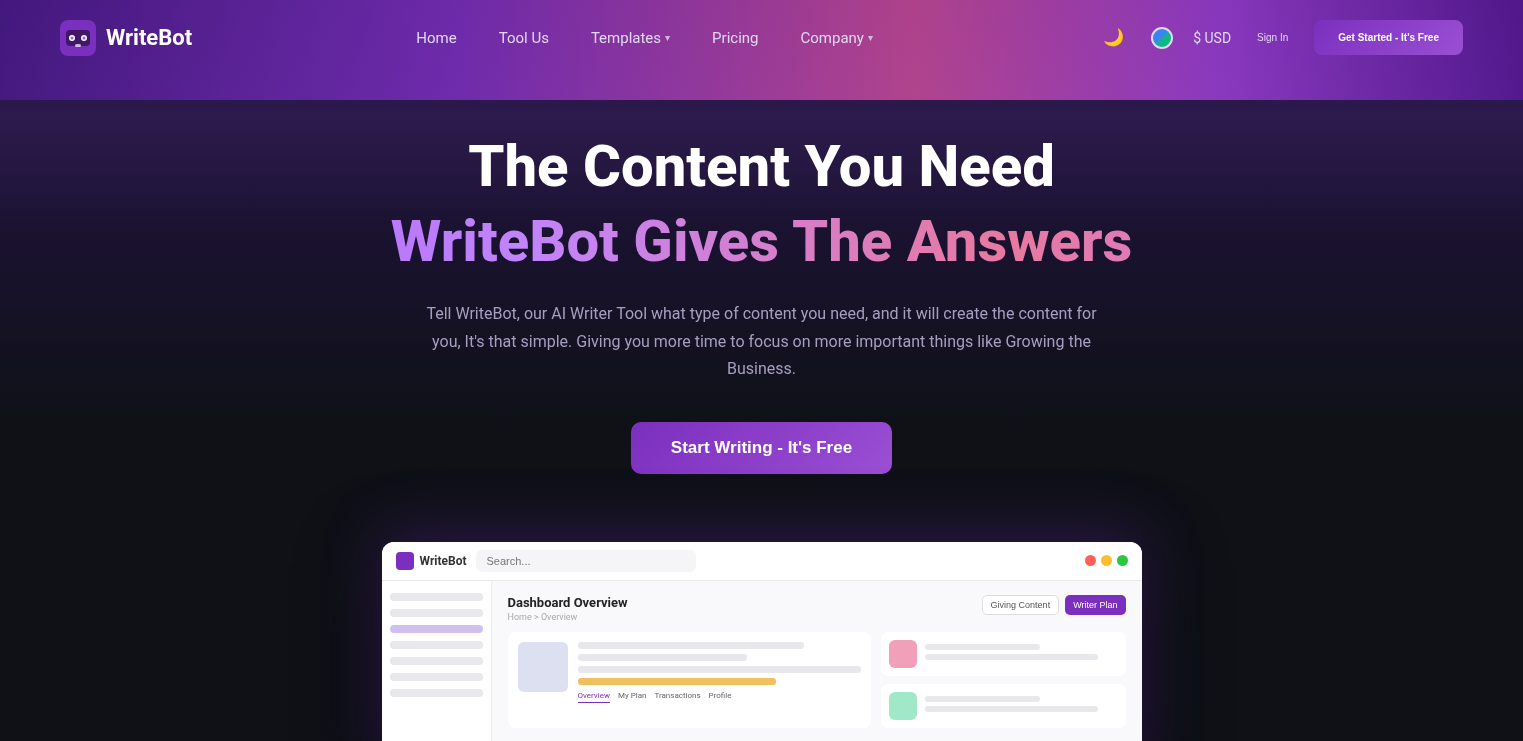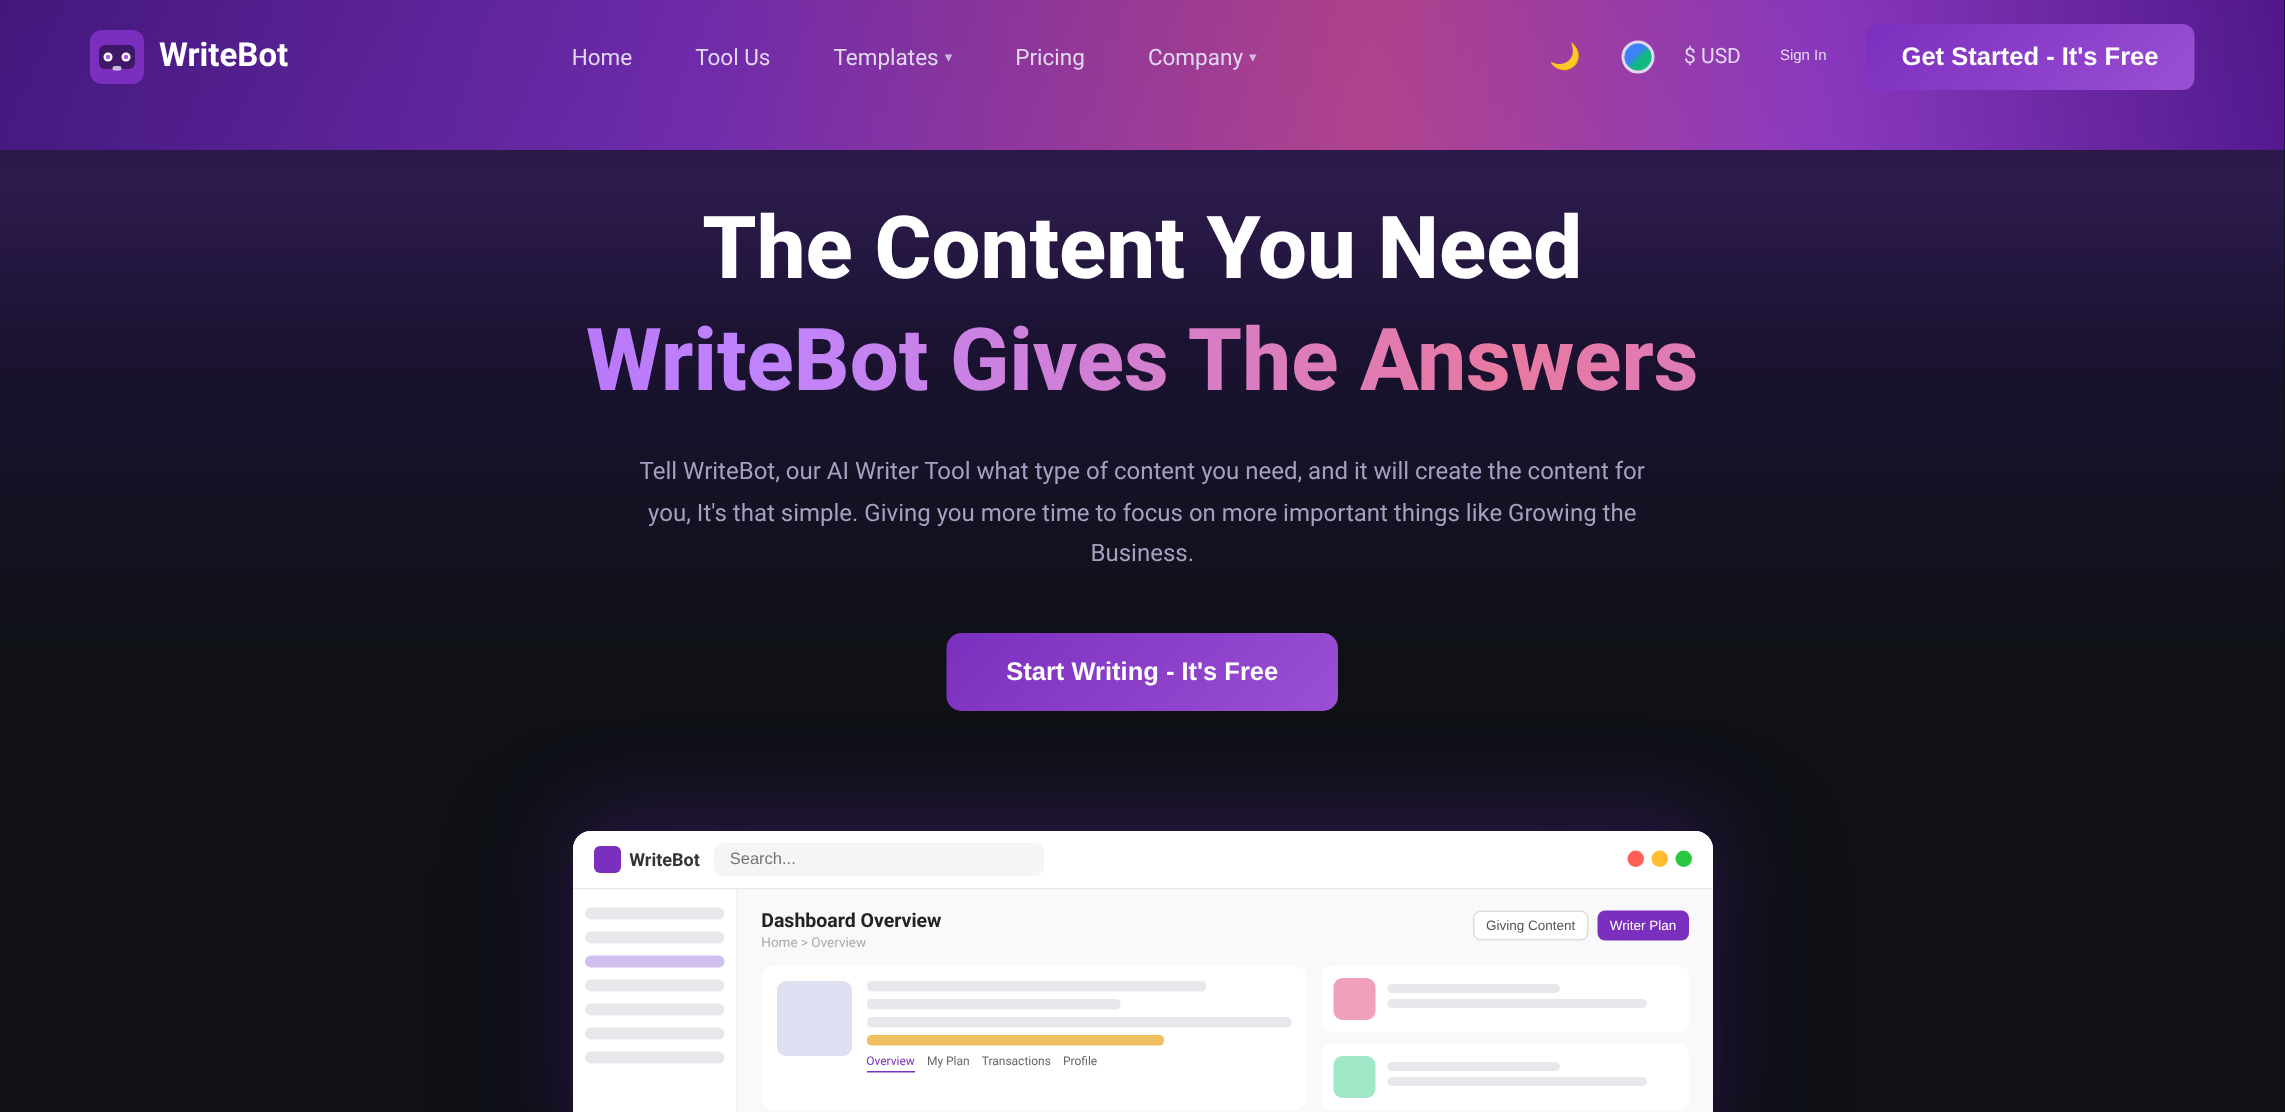--- a/index.html
+++ b/index.html
@@ -111,21 +111,21 @@
       color: #e0d8f0;
       font-size: 10px;
       cursor: pointer;
       padding: 8px 12px;
     }
 
     .get-started-btn {
       background: linear-gradient(135deg, #7b2fbe, #9b4fd4);
       border: none;
       color: #fff;
-      font-size: 17px;
+      font-size: 10px;
       font-weight: 600;
       padding: 12px 24px;
       border-radius: 8px;
       cursor: pointer;
       white-space: nowrap;
     }
 
     
     .hero-content {
       position: relative;
@@ -163,21 +163,21 @@
 
     .start-writing-btn {
       background: linear-gradient(135deg, #7b2fbe, #9b4fd4);
       border: none;
       color: #fff;
       font-size: 17px;
       font-weight: 600;
       padding: 16px 40px;
       border-radius: 10px;
       cursor: pointer;
-      margin-bottom: 40px;
+      margin-bottom: 28px;
     }
 
     
     .dashboard-preview {
       position: relative;
       z-index: 5;
       display: flex;
       justify-content: center;
       padding: 0 20px;
     }

